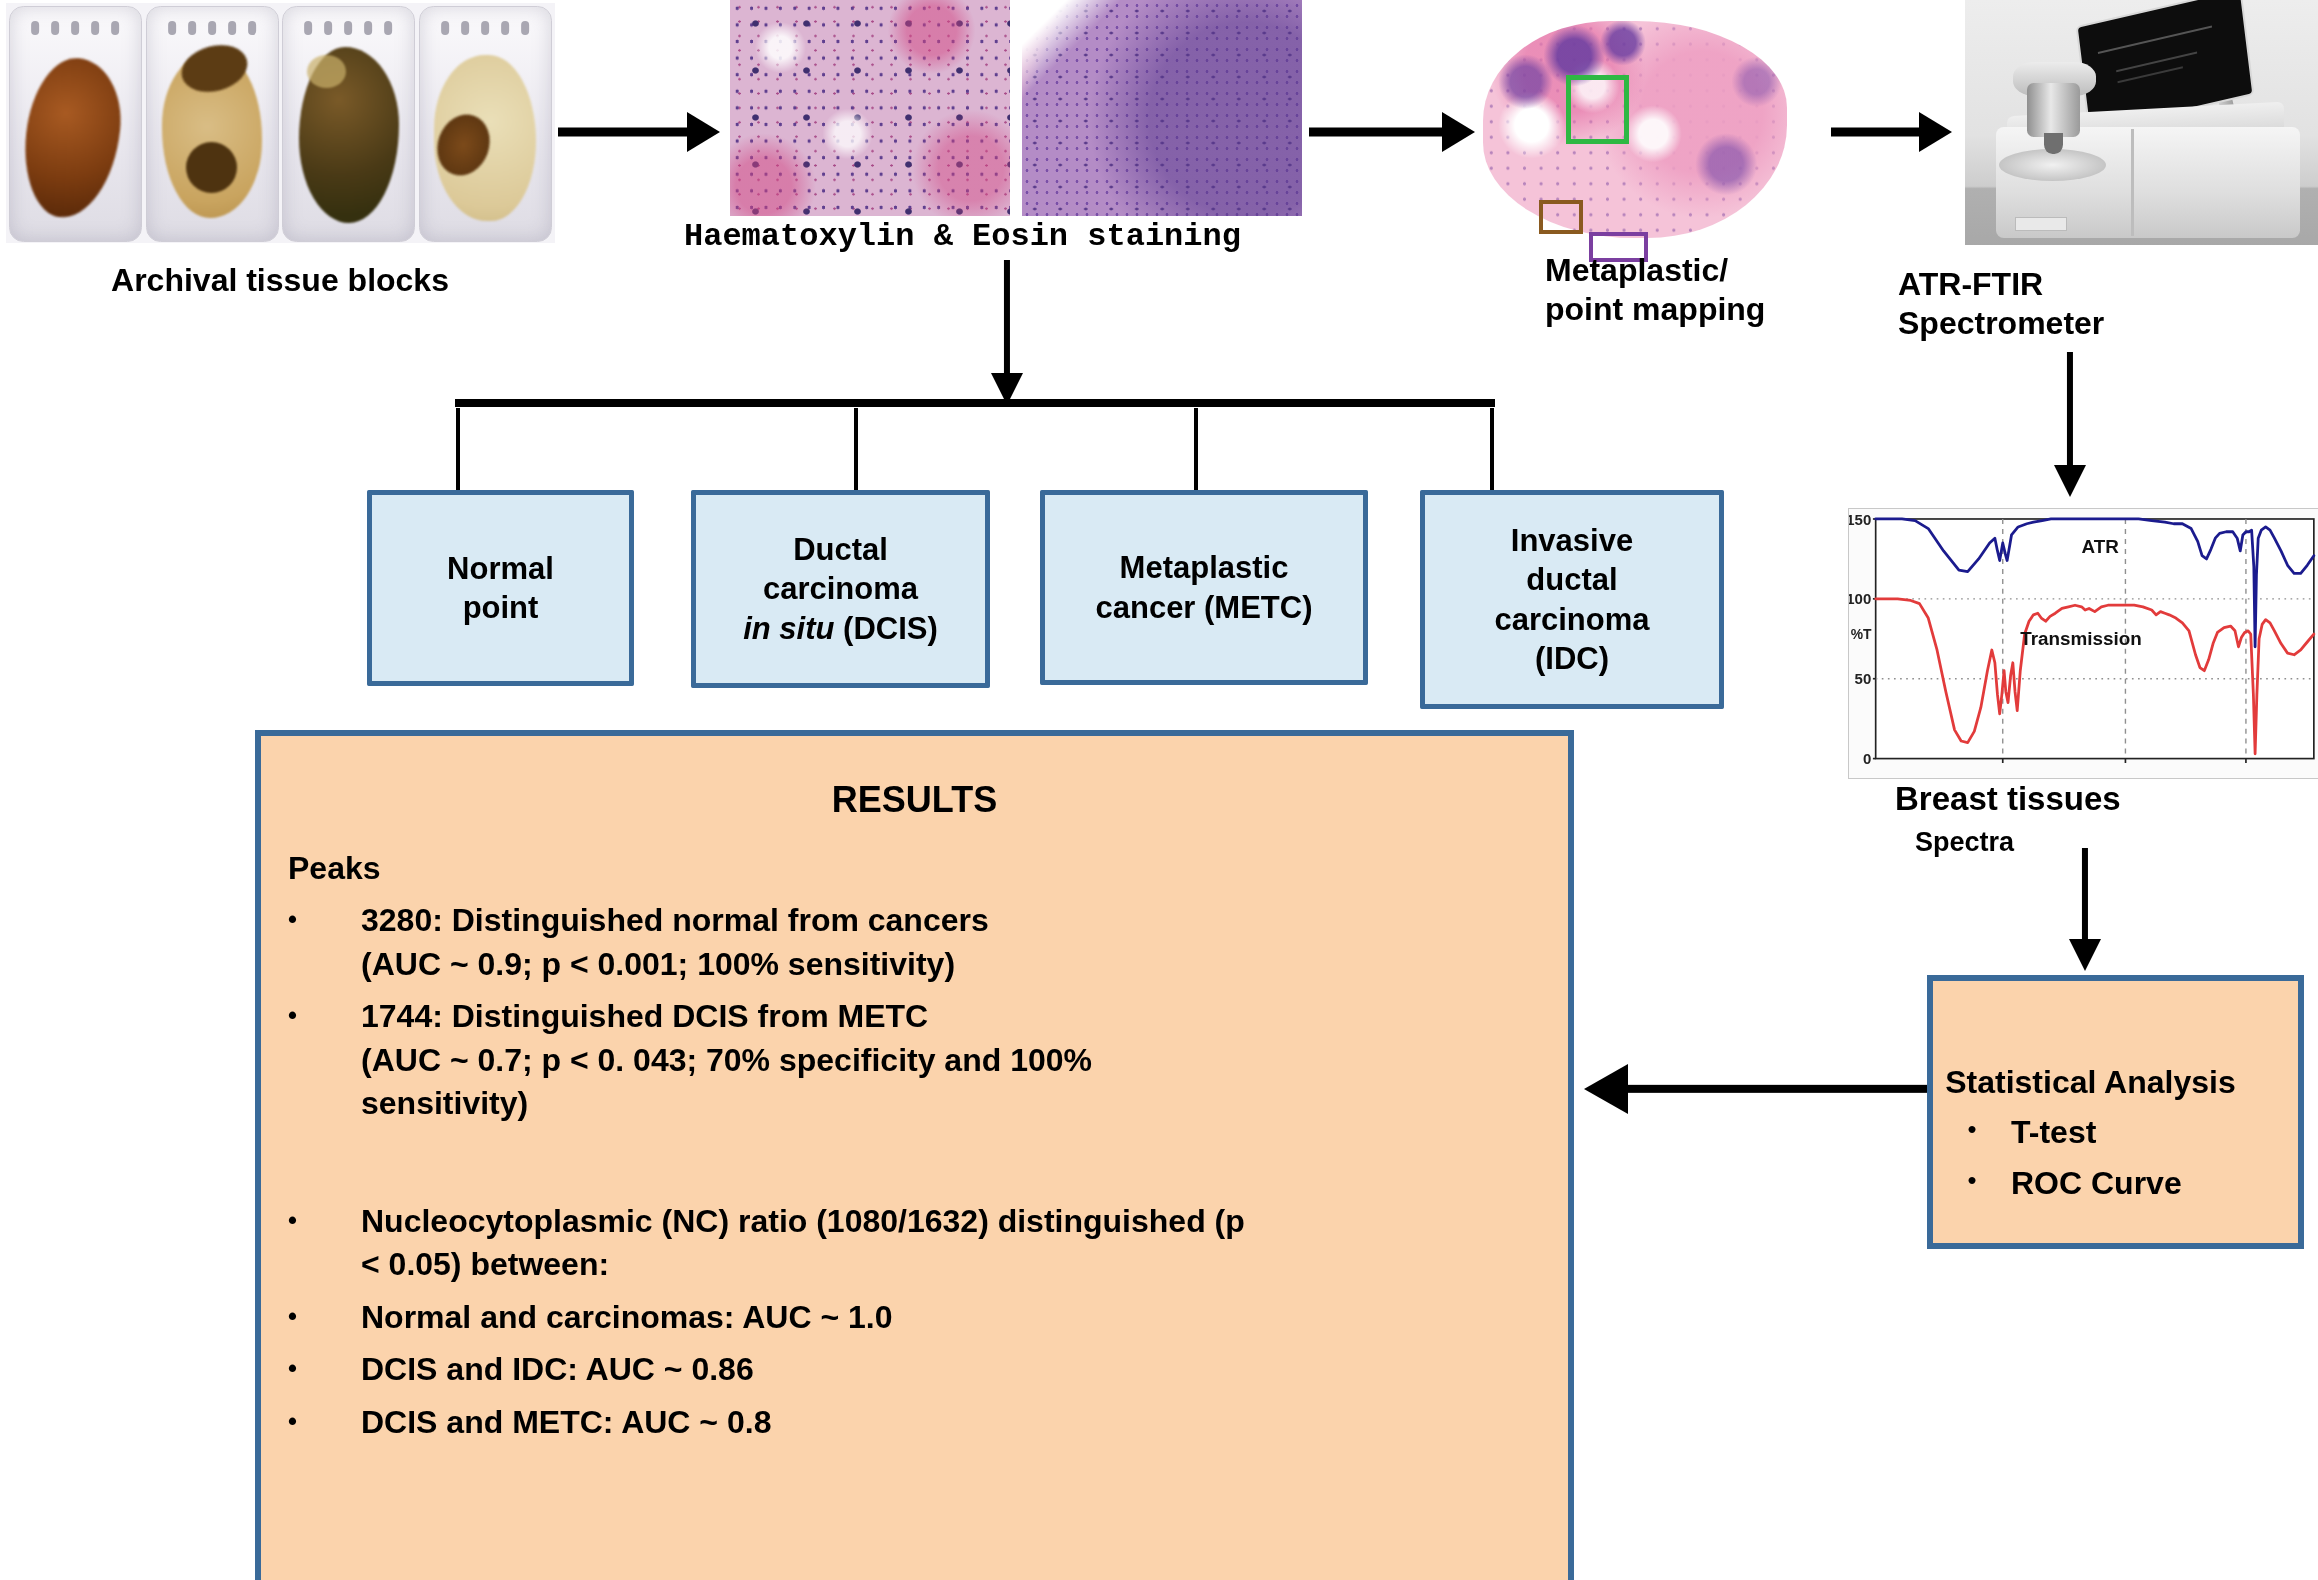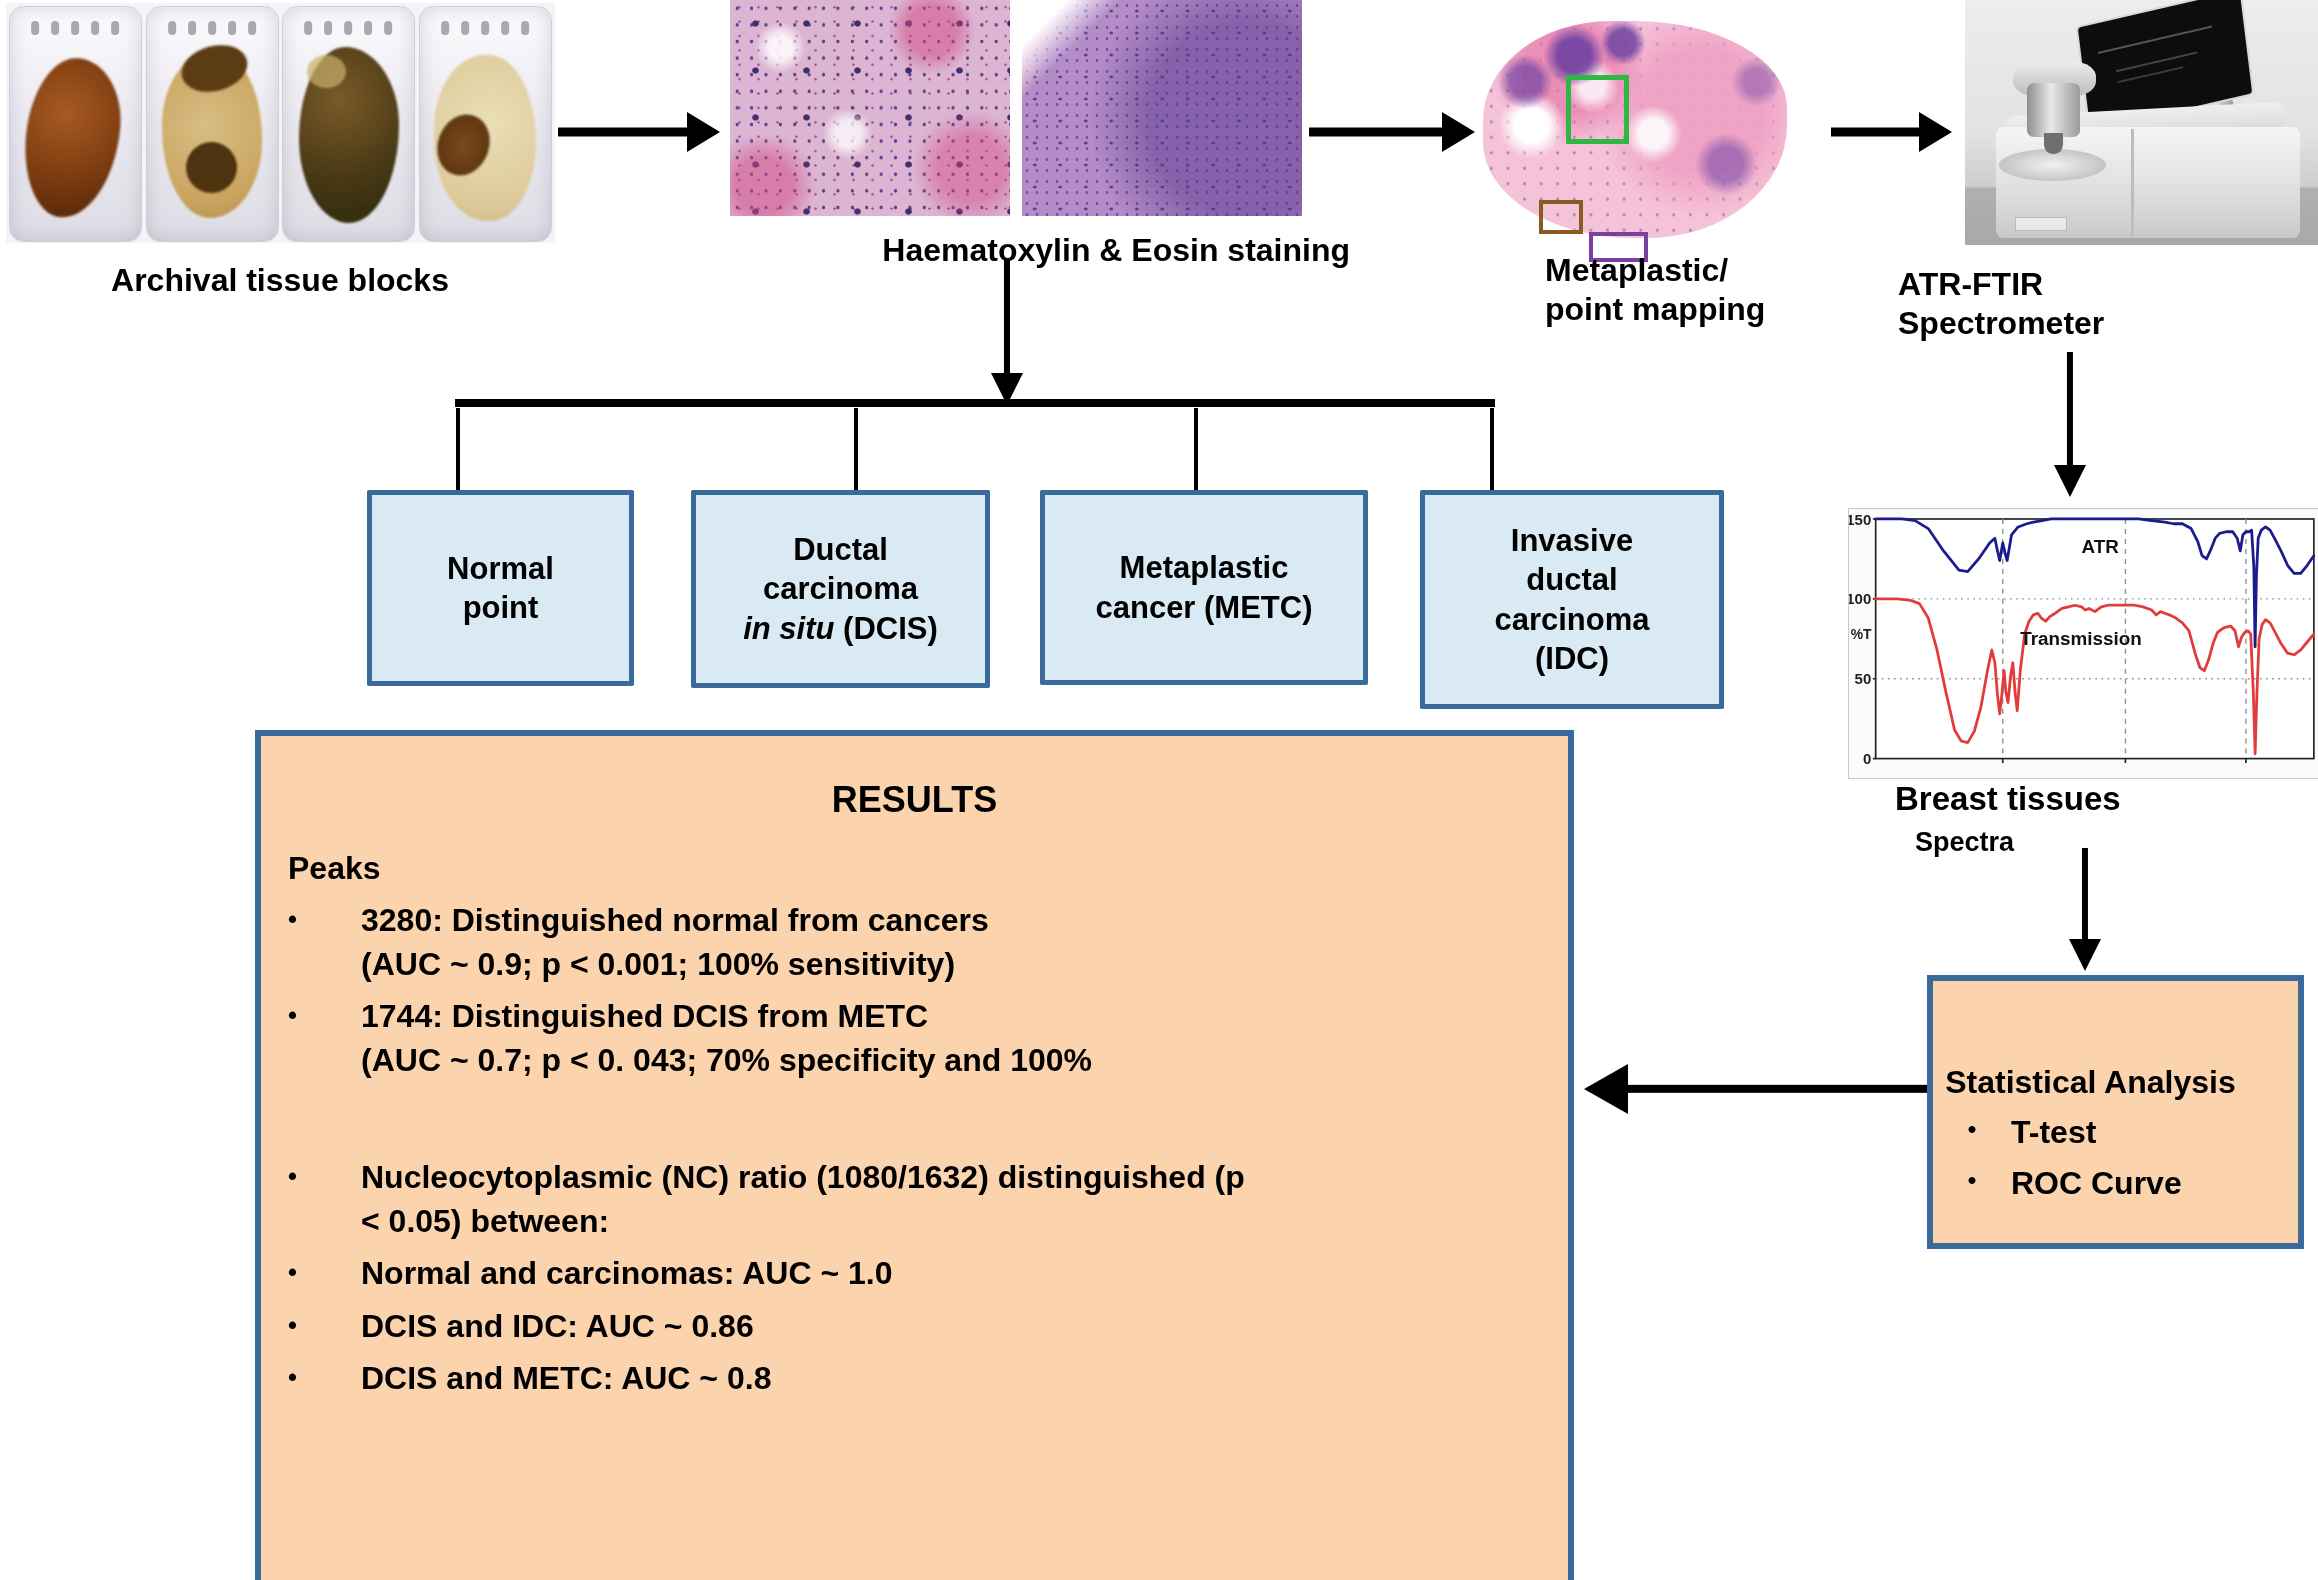--- a/index.html
+++ b/index.html
@@ -86,21 +86,21 @@
     background:linear-gradient(90deg,#8f8f8f,#e8e8e8 45%,#9a9a9a);}
   #atr-tip{position:absolute;left:79px;top:133px;width:19px;height:21px;background:#6f6f6f;
     border-radius:0 0 45% 45%;}
   #atr-plate{position:absolute;left:34px;top:149px;width:107px;height:32px;border-radius:50%;
     background:radial-gradient(#f1f1f1,#c5c5c5 70%,#9e9e9e);}
   #spec-badge{position:absolute;left:50px;top:217px;width:50px;height:12.2px;background:#e9e9e9;border:0.6px solid #bbb;}
 
   
   .step-label{font-size:32px;line-height:1.22;}
   #label-archival{left:5.5px;top:261px;width:549px;text-align:center;}
-  #label-he{left:684px;top:231px;width:666px;text-align:right;}
+  #label-he{left:684px;top:217px;width:666px;text-align:left;font-family:Liberation Mono, monospace;}
   #label-annotation{left:1545px;top:251px;}
   #label-atr{left:1898px;top:265px;}
 
   
   .h-arrow .shaft{position:absolute;left:0;right:29px;top:50%;height:9px;transform:translateY(-50%);background:#000;}
   .h-arrow .head-right{position:absolute;right:0;top:50%;transform:translateY(-50%);width:0;height:0;
     border-top:20.5px solid transparent;border-bottom:20.5px solid transparent;border-left:33px solid #000;}
   .left-arrow .shaft{position:absolute;left:39px;right:0;top:50%;height:8.3px;transform:translateY(-50%);background:#000;}
   .left-arrow .head-left{position:absolute;left:0;top:50%;transform:translateY(-50%);width:0;height:0;
     border-top:25px solid transparent;border-bottom:25px solid transparent;border-right:44px solid #000;}
@@ -293,20 +293,21 @@
         <div class="res-lines">
           <div>3280: Distinguished normal from cancers</div>
           <div>(AUC ~ 0.9; p &lt; 0.001; 100% sensitivity)</div>
         </div>
       </div>
       <div class="res-bullet">
         <div class="res-dot">•</div>
         <div class="res-lines">
           <div>1744: Distinguished DCIS from METC</div>
           <div>(AUC ~ 0.7; p &lt; 0. 043; 70% specificity and 100%</div>
+          <div>sensitivity)</div>
         </div>
       </div>
       <div class="res-spacer"></div>
       <div class="res-bullet">
         <div class="res-dot">•</div>
         <div class="res-lines">
           <div>Nucleocytoplasmic (NC) ratio (1080/1632) distinguished (p</div>
           <div>&lt; 0.05) between:</div>
         </div>
       </div>

